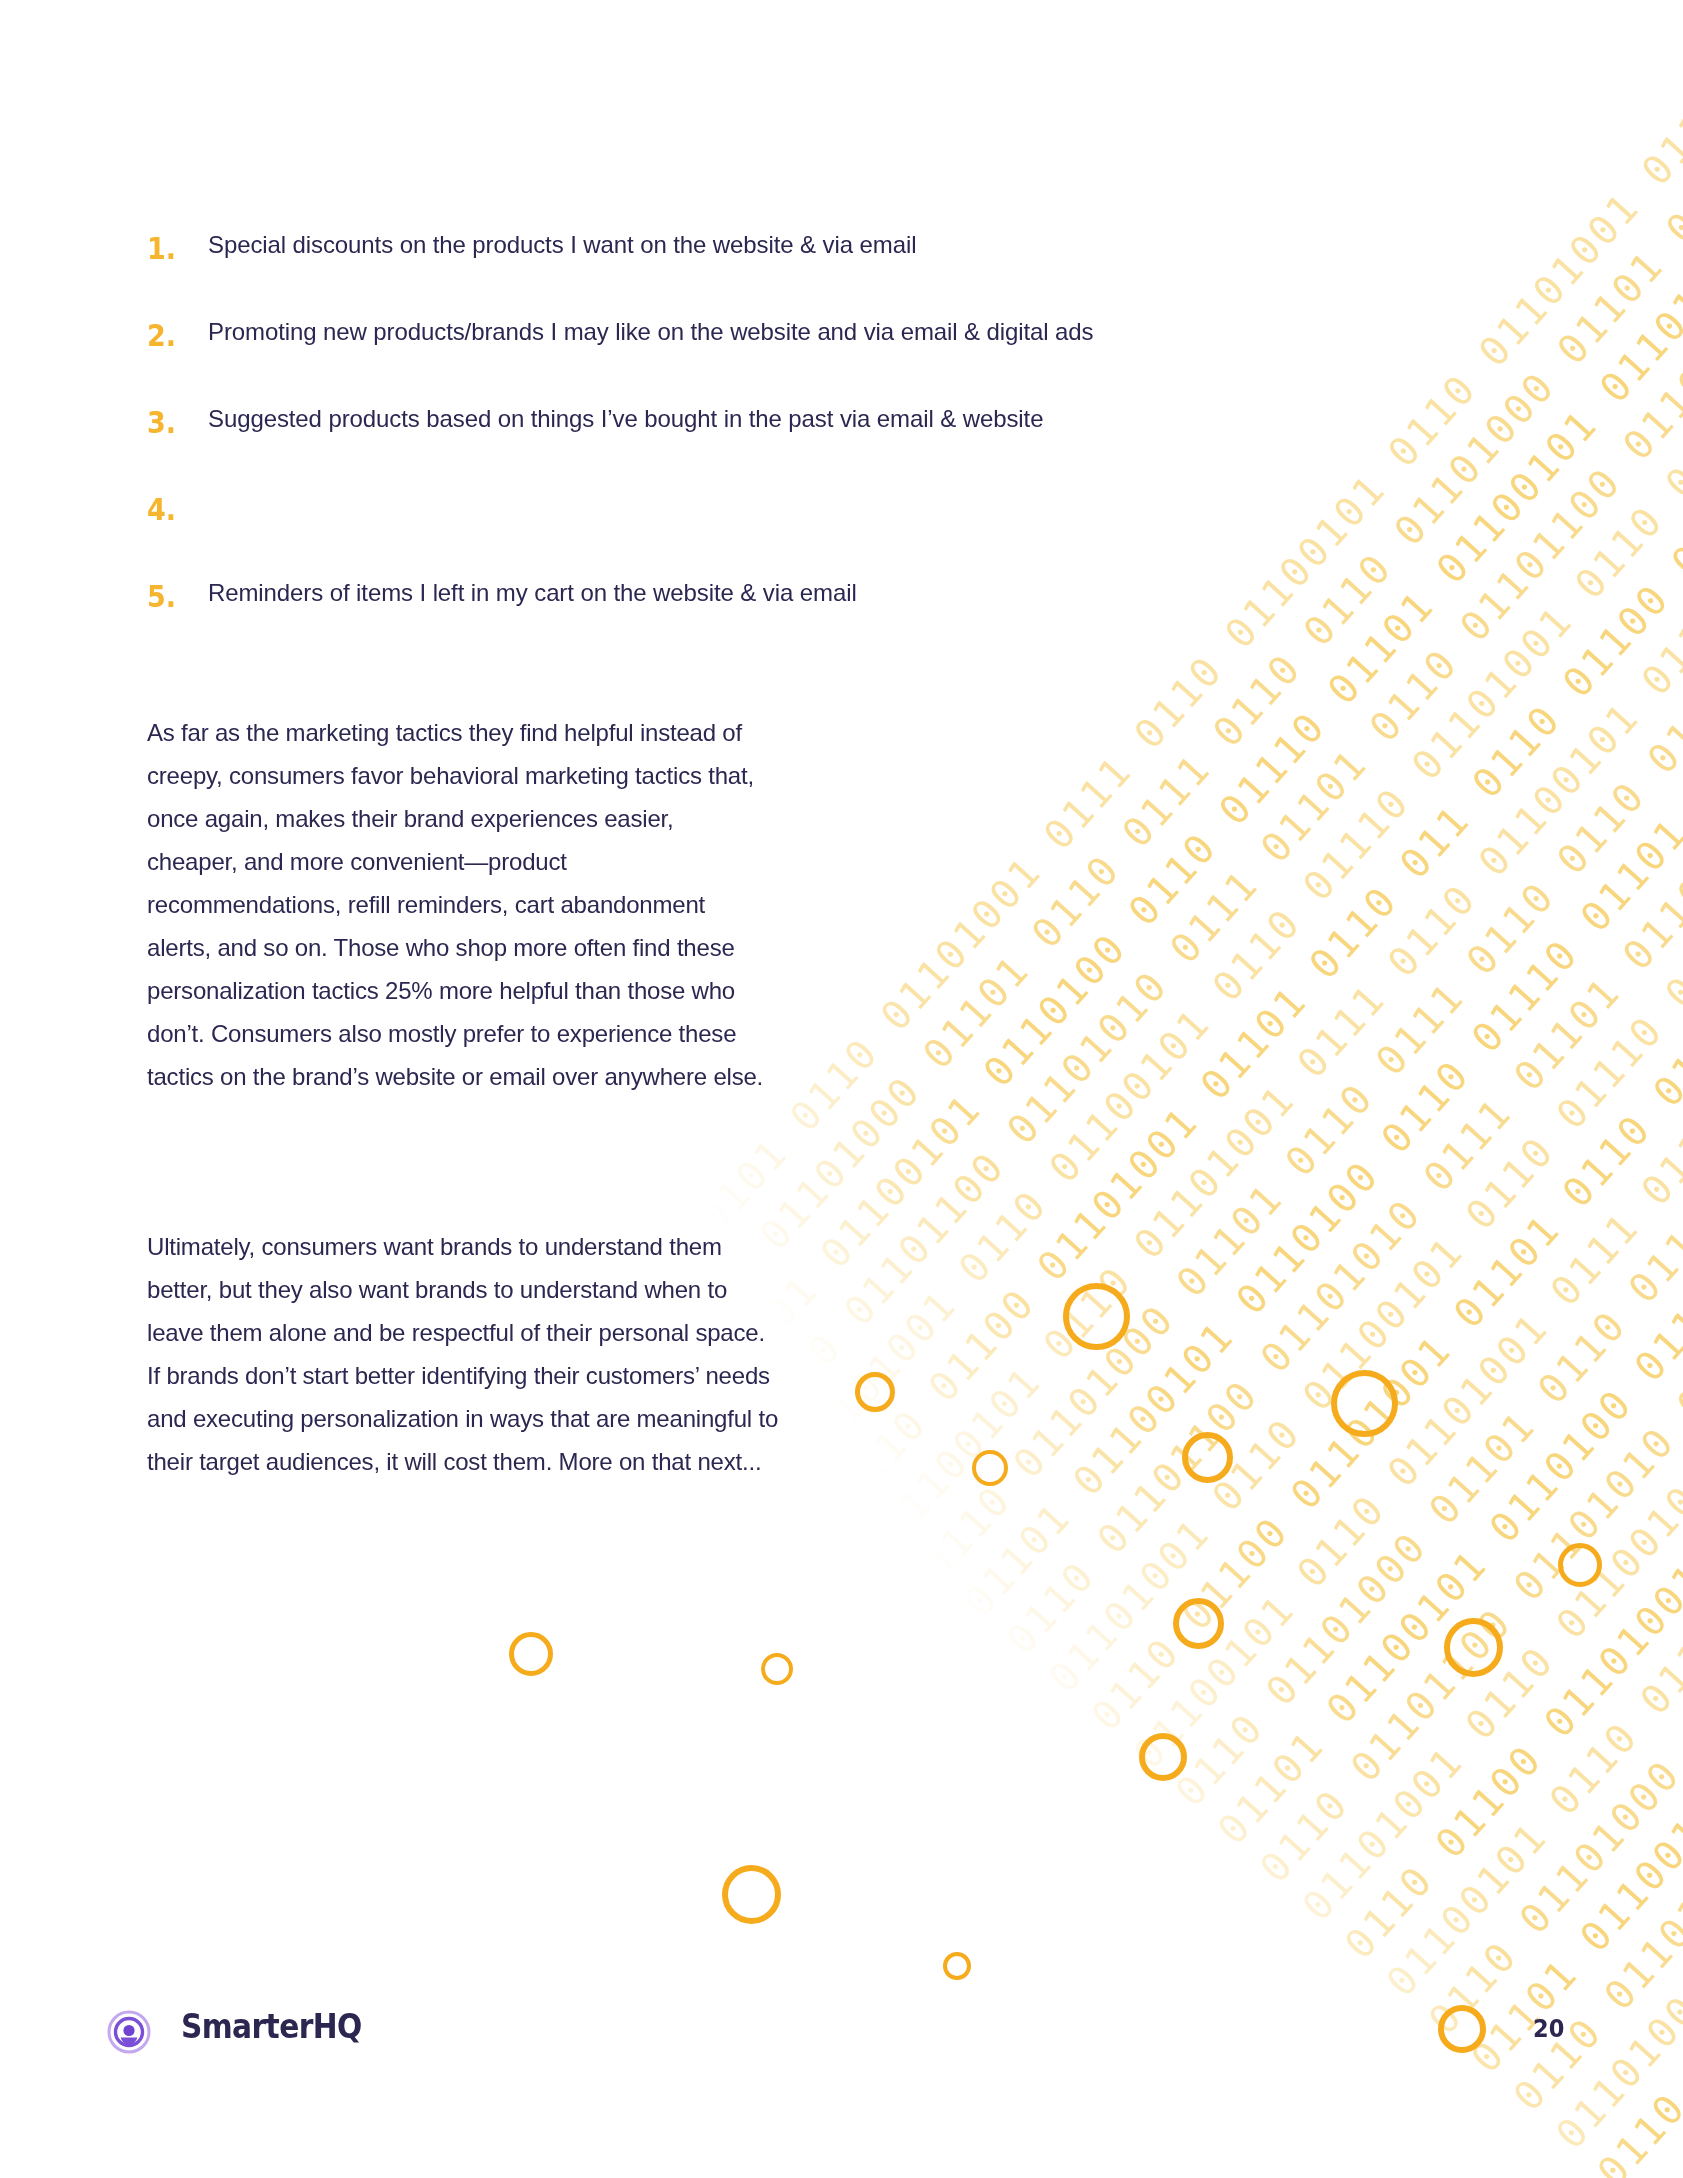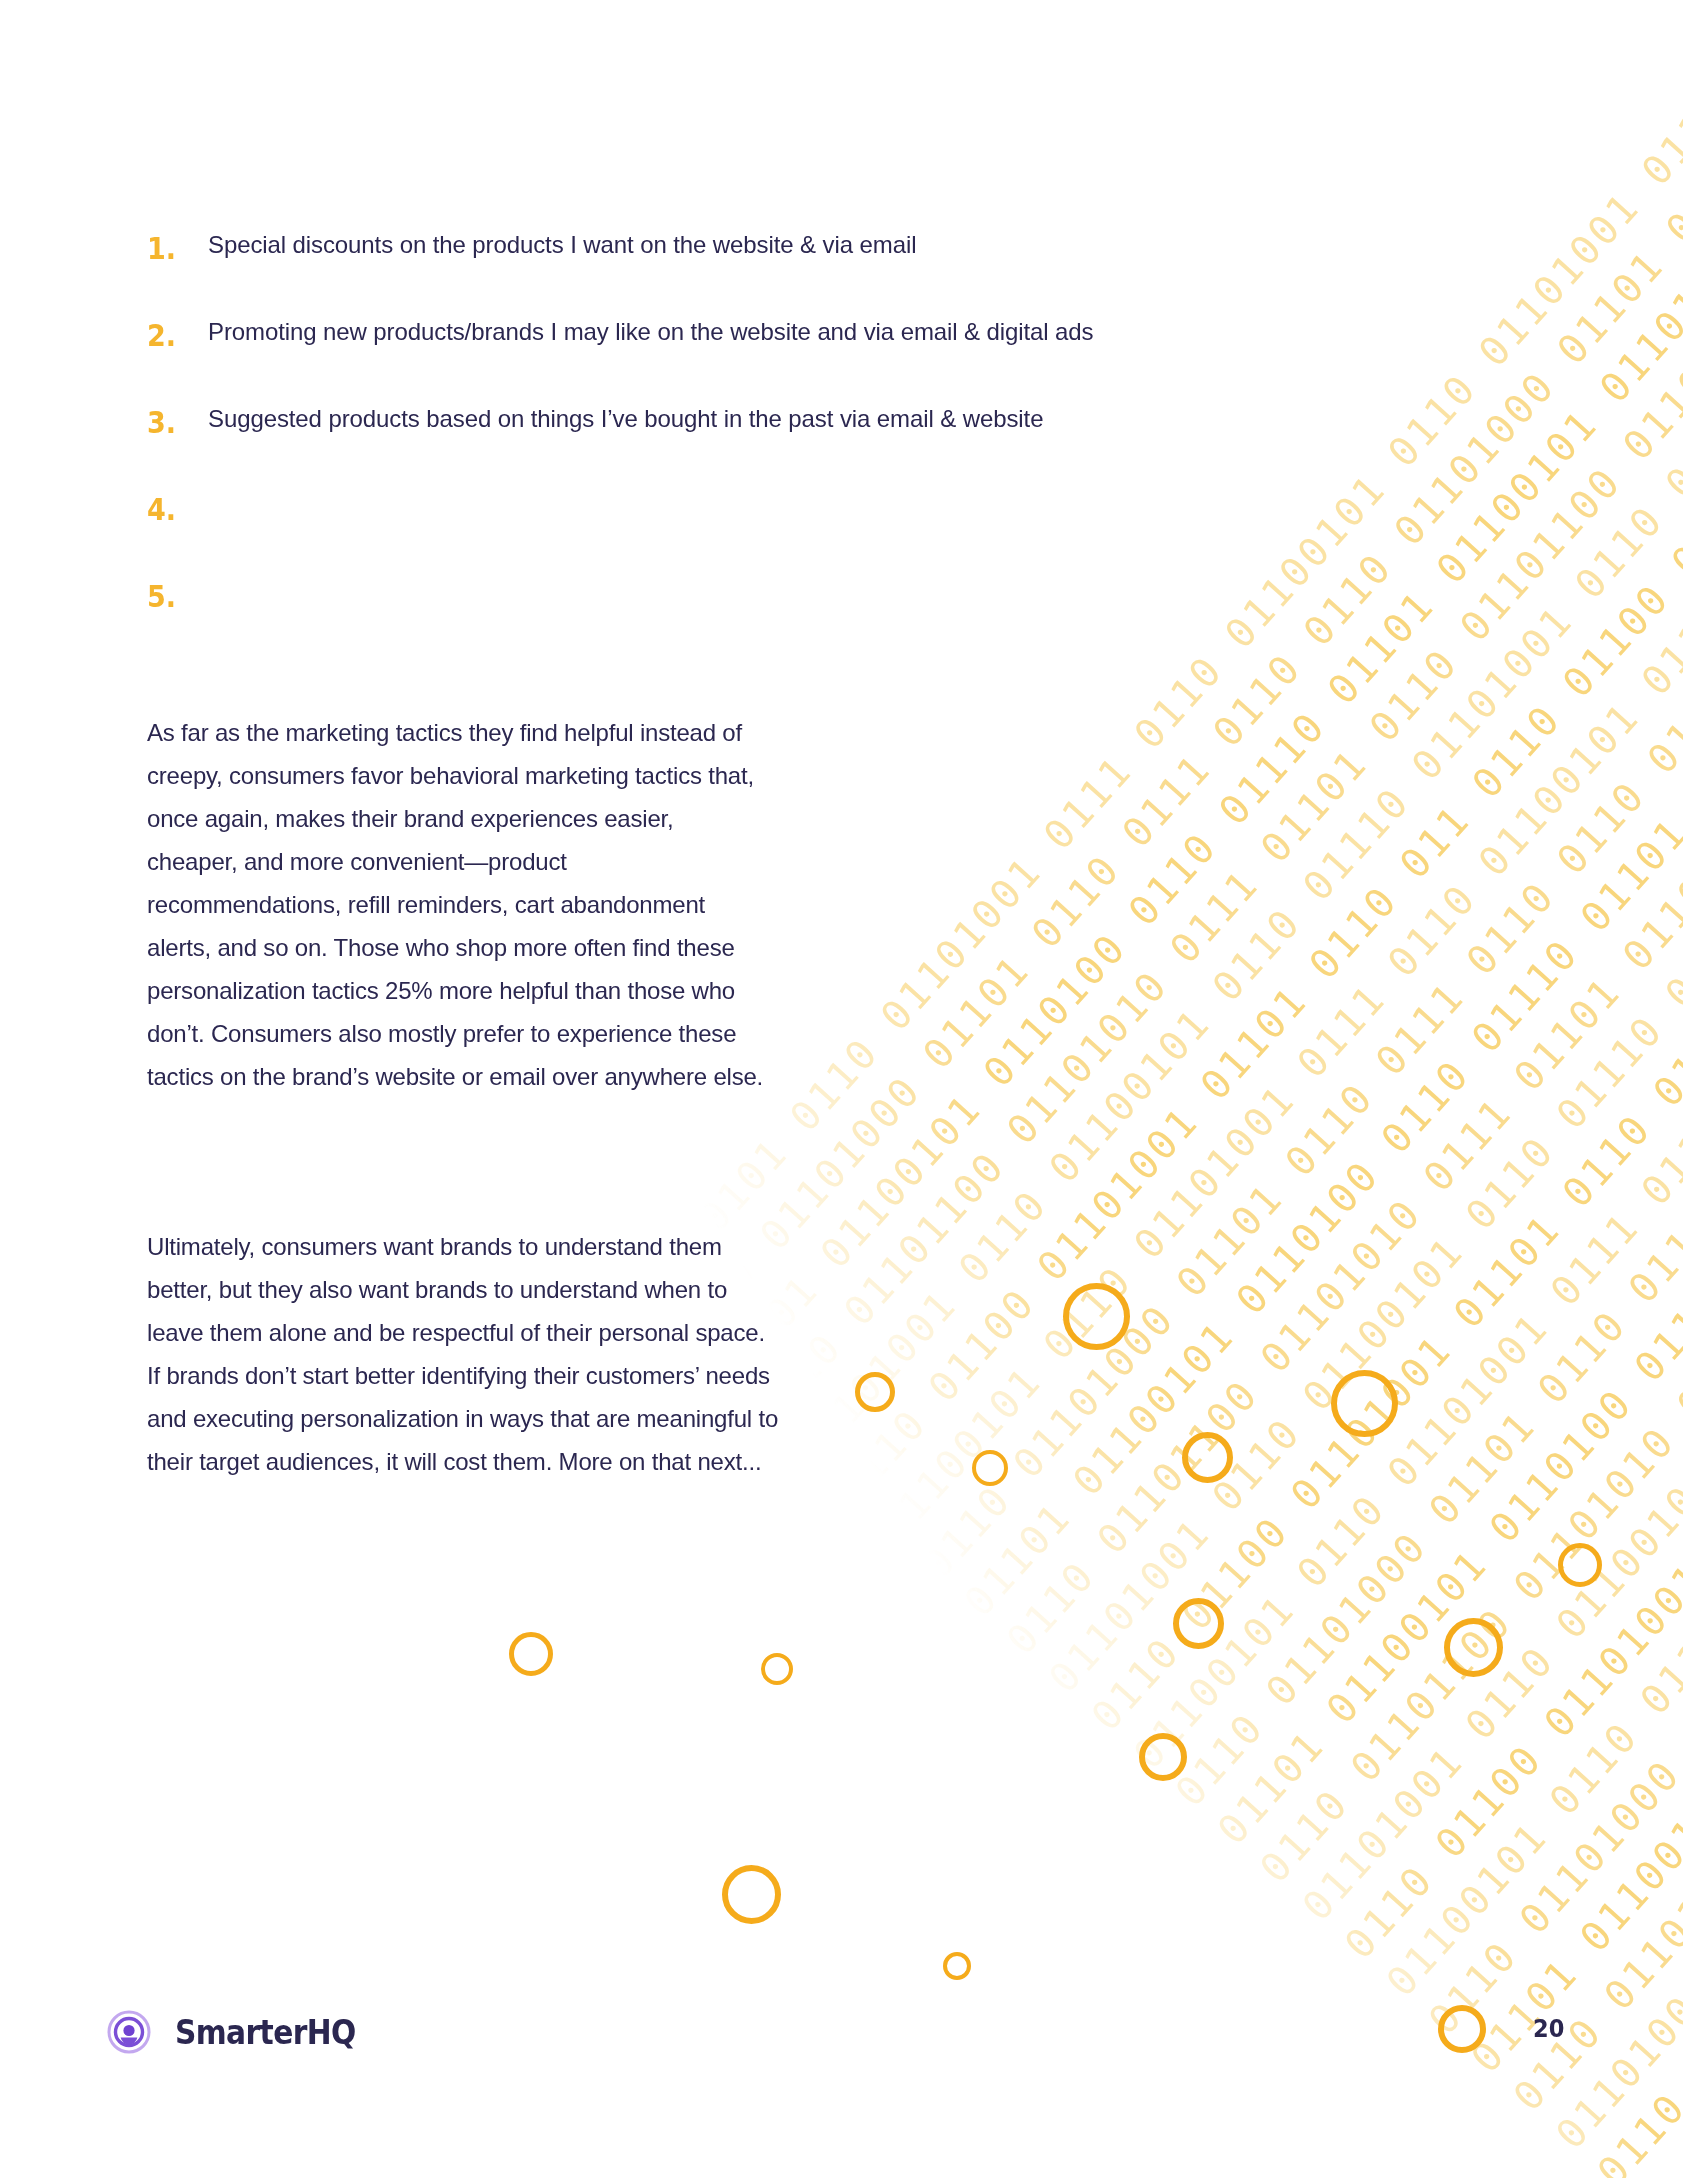--- a/index.html
+++ b/index.html
@@ -121,22 +121,22 @@
     letter-spacing: -0.2px;
   }
   .body-col.right { width: 634px; }
 
   
   .footer-logo {
     position: absolute;
     left: 107px;
     top: 2010px;
     display: flex;
-    align-items: center;
-    gap: 24px;
+    align-items: flex-start;
+    gap: 30px;
   }
   .logo-mark {
     width: 44px;
     height: 44px;
     flex: 0 0 44px;
   }
   .logo-text {
     font-size: 33px;
     font-weight: bold;
     color: #2b2750;
@@ -194,20 +194,21 @@
     </div>
     <div class="tactic-row">
       <span class="tactic-num">3.</span>
       <span class="tactic-text">Suggested products based on things I’ve bought in the past via email &amp; website</span>
     </div>
     <div class="tactic-row">
       <span class="tactic-num">4.</span>
     </div>
     <div class="tactic-row">
       <span class="tactic-num">5.</span>
+      <span class="tactic-text">Reminders of items I left in my cart on the website &amp; via email</span>
     </div>
   </div>
 
   <div class="body-columns">
     <p class="body-col left">As far as the marketing tactics they find helpful instead of creepy, consumers favor behavioral marketing tactics that, once again, makes their brand experiences easier, cheaper, and more convenient—product recommendations, refill reminders, cart abandonment alerts, and so on. Those who shop more often find these personalization tactics 25% more helpful than those who don’t. Consumers also mostly prefer to experience these tactics on the brand’s website or email over anywhere else.</p>
     <p class="body-col right">Ultimately, consumers want brands to understand them better, but they also want brands to understand when to leave them alone and be respectful of their personal space. If brands don’t start better identifying their customers’ needs and executing personalization in ways that are meaningful to their target audiences, it will cost them. More on that next...</p>
   </div>
 
   <div class="footer-logo">
     <span class="logo-mark">

